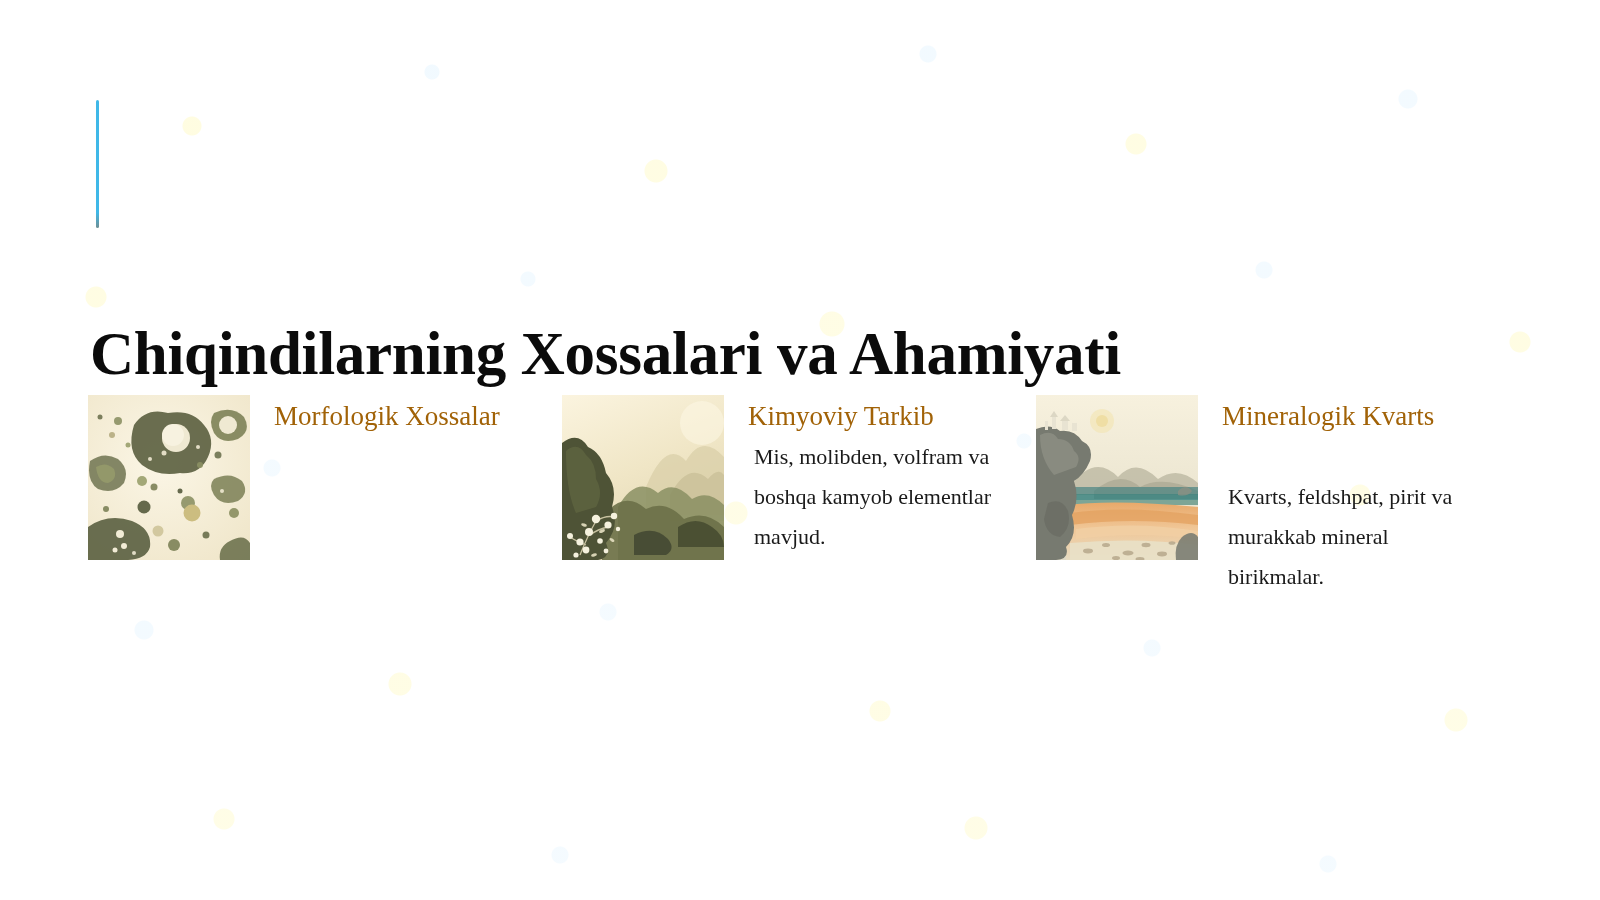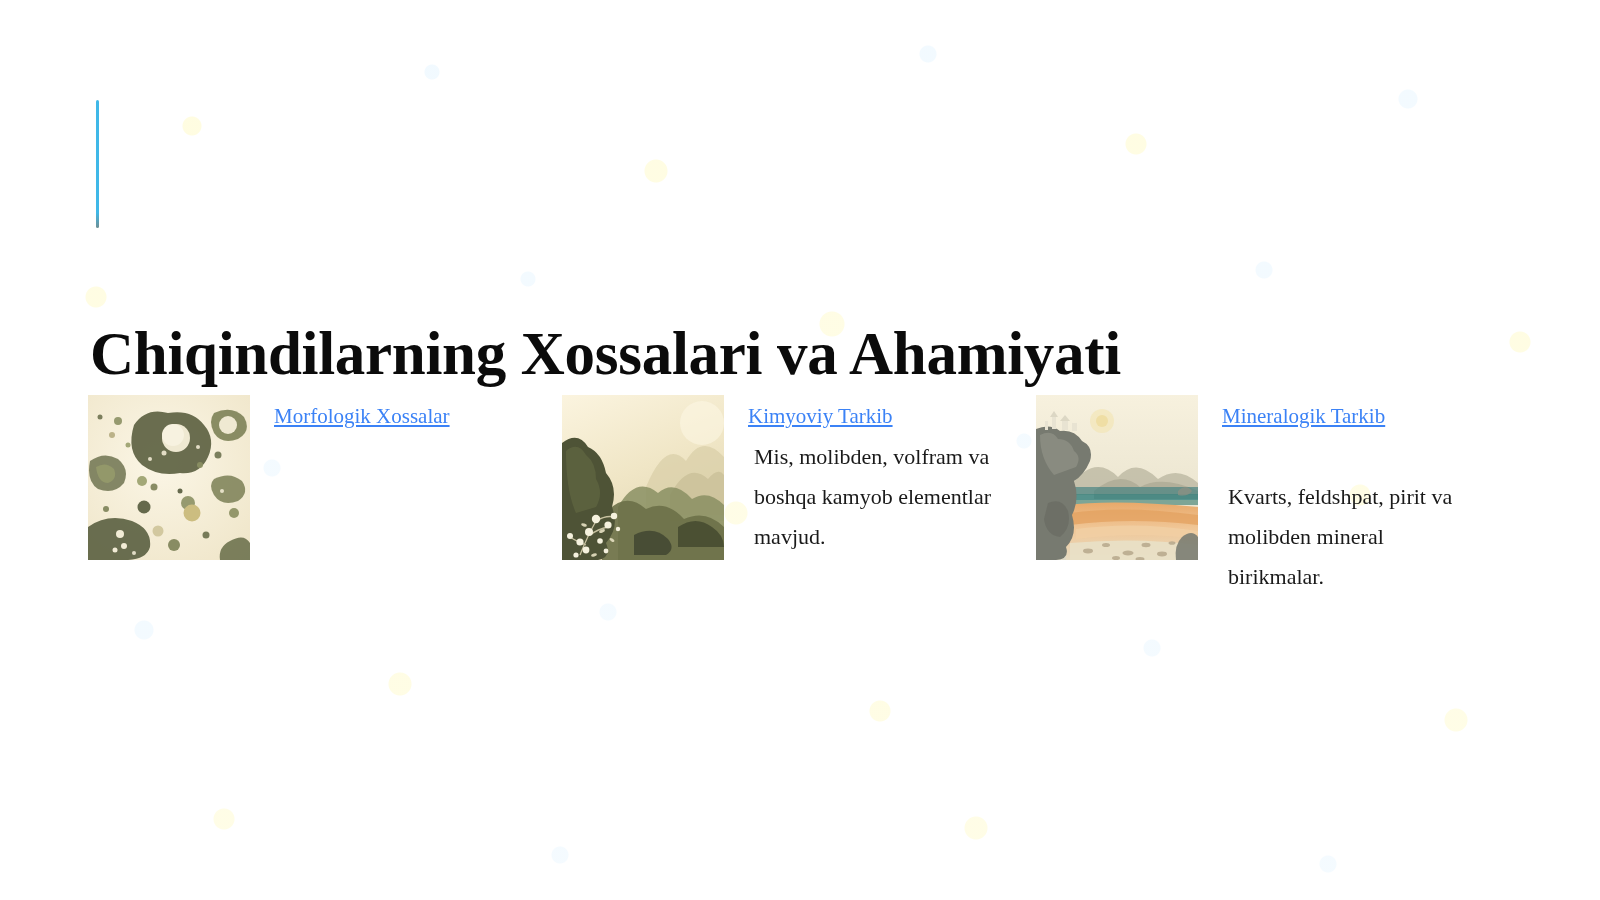--- a/index.html
+++ b/index.html
@@ -102,27 +102,26 @@
     height: 165px;
     position: relative;
     overflow: hidden;
     background: #f4efdd;
   }
   .col-text {
     padding-top: 6px;
     width: 250px;
   }
   .col-heading {
-    font-size: 21px;
+    font-size: 27px;
     line-height: 30px;
     font-weight: normal;
-    color: #3b82f6;
+    color: #a16207;
     margin: 0 0 46px 0;
     white-space: nowrap;
-    text-decoration: underline;
   }
   .col-body {
     font-size: 22px;
     line-height: 40px;
     color: #1a1a1a;
     margin: 6px;
   }
   
   .column.compact .col-heading { margin-bottom: 4px; }
 
@@ -318,19 +317,19 @@
             <ellipse cx="92" cy="158" rx="5.5" ry="2.6"></ellipse>
             <ellipse cx="110" cy="150" rx="4.5" ry="2.2"></ellipse>
             <ellipse cx="126" cy="159" rx="5" ry="2.4"></ellipse>
             <ellipse cx="80" cy="163" rx="4" ry="2"></ellipse>
             <ellipse cx="104" cy="164" rx="4.5" ry="2"></ellipse>
             <ellipse cx="136" cy="148" rx="3.5" ry="1.8"></ellipse>
           </g>
         </svg>
       </div>
       <div class="col-text">
-        <div class="col-heading">Mineralogik Tarkib</div>
-        <div class="col-body">Kvarts, feldshpat, pirit va molibden mineral birikmalar.</div>
+        <div class="col-heading">Mineralogik Kvarts</div>
+        <div class="col-body">Kvarts, feldshpat, pirit va murakkab mineral birikmalar.</div>
       </div>
     </div>
 
   </div>
 </div>
 
 </body></html>

